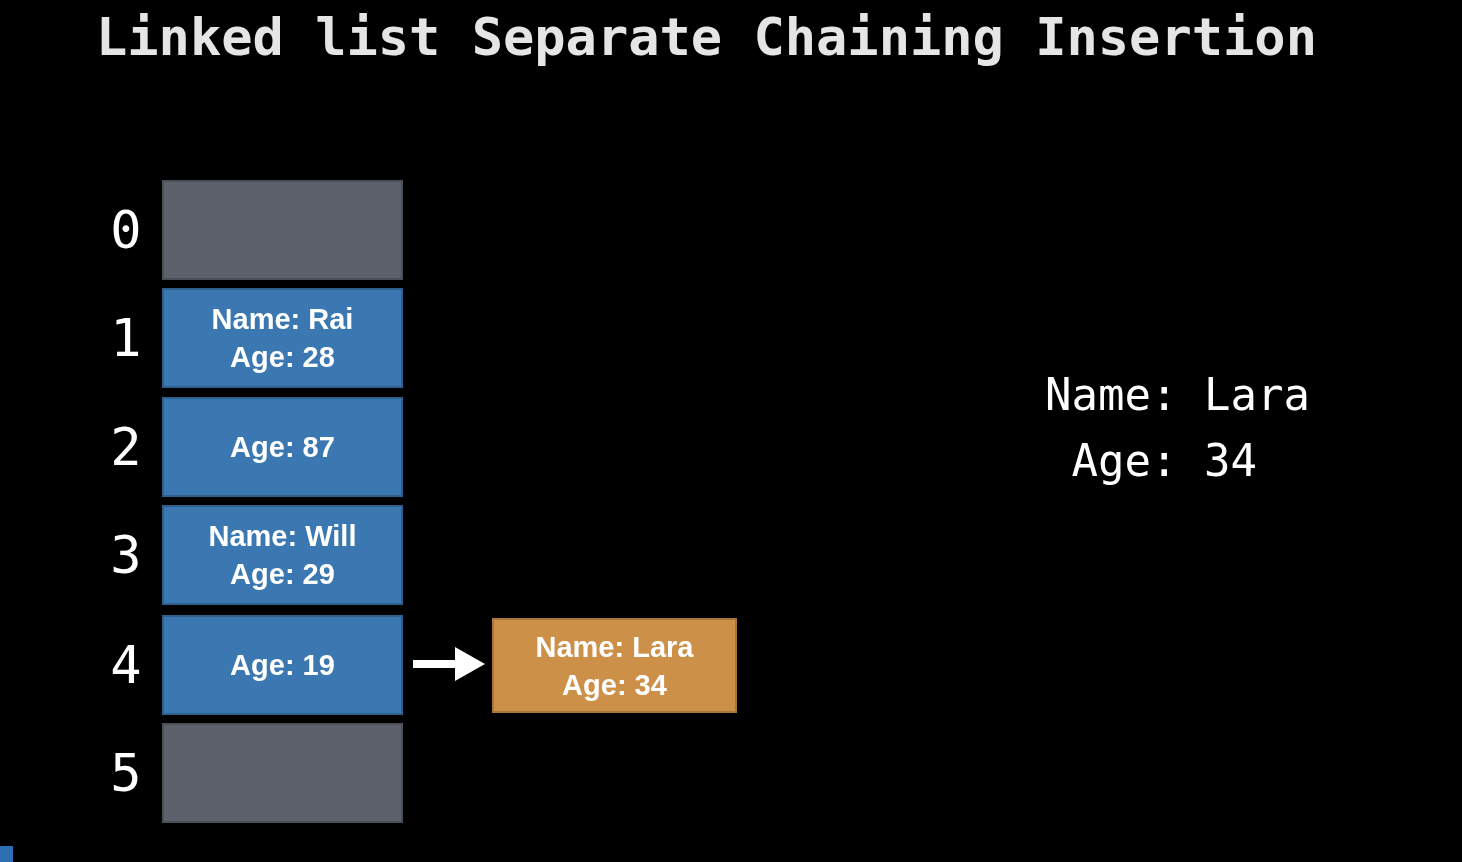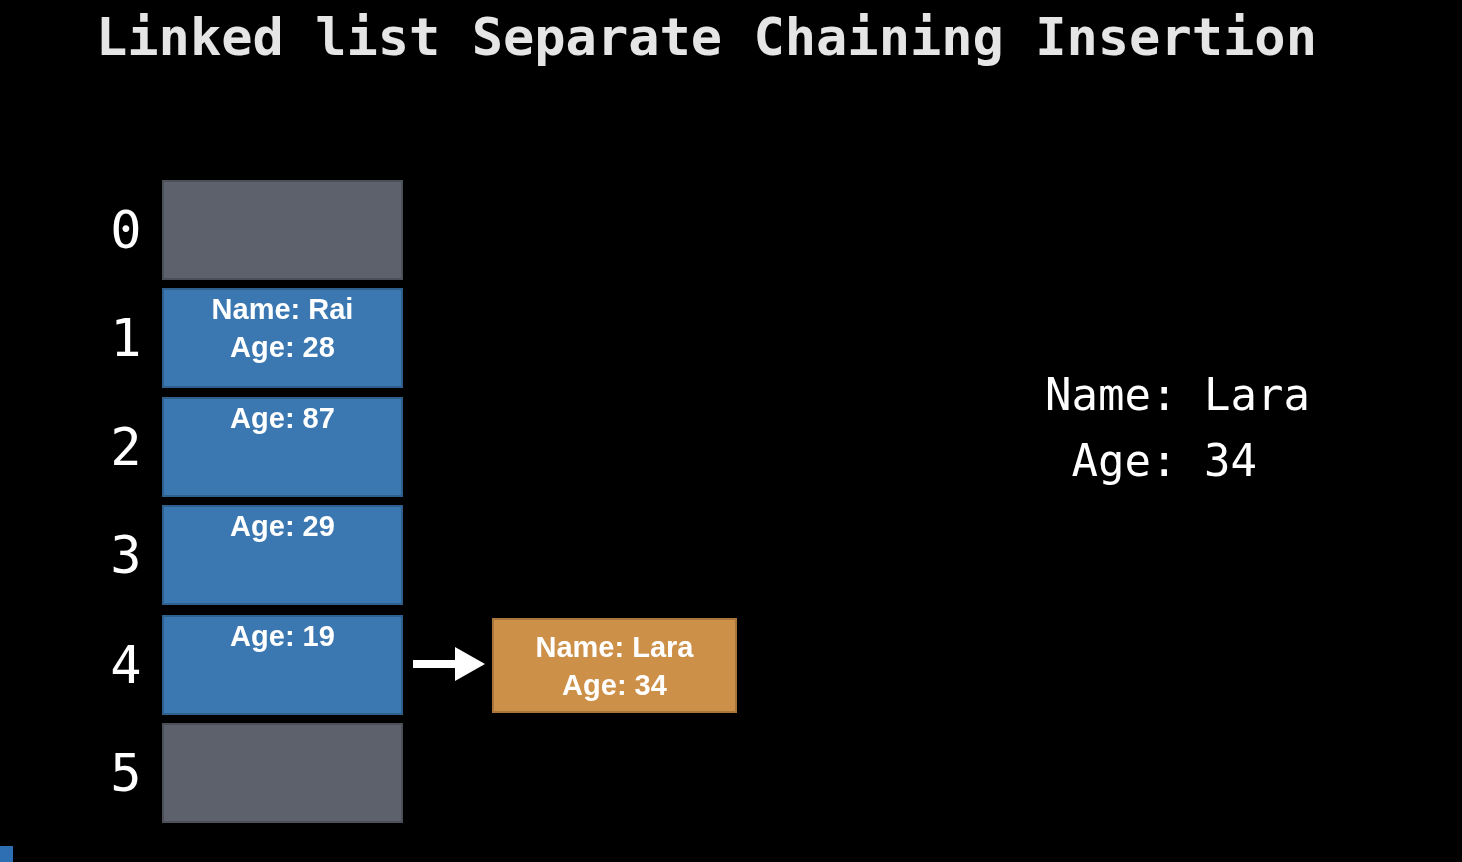--- a/index.html
+++ b/index.html
@@ -40,20 +40,21 @@
   }
   .cell {
     position: absolute;
     left: 162px;
     width: 241px;
     height: 100px;
     box-sizing: border-box;
     display: flex;
     flex-direction: column;
     align-items: center;
+    justify-content: center;
   }
   .cell.empty {
     background: #5c616b;
     border: 2px solid rgba(0,0,0,0.18);
   }
   .cell.occupied {
     background: #3b77b0;
     border: 2px solid rgba(0,0,0,0.20);
   }
   .cell .line {
@@ -132,20 +133,21 @@
       <div class="line">Age: 28</div>
     </div>
 
     <div class="bucket-index" style="top:397px">2</div>
     <div class="cell occupied" style="top:397px">
       <div class="line">Age: 87</div>
     </div>
 
     <div class="bucket-index" style="top:505px">3</div>
     <div class="cell occupied" style="top:505px">
+      <div class="line">Name: Will</div>
       <div class="line">Age: 29</div>
     </div>
 
     <div class="bucket-index" style="top:615px">4</div>
     <div class="cell occupied" style="top:615px">
       <div class="line">Age: 19</div>
     </div>
 
     <div class="bucket-index" style="top:723px">5</div>
     <div class="cell empty" style="top:723px"></div>

